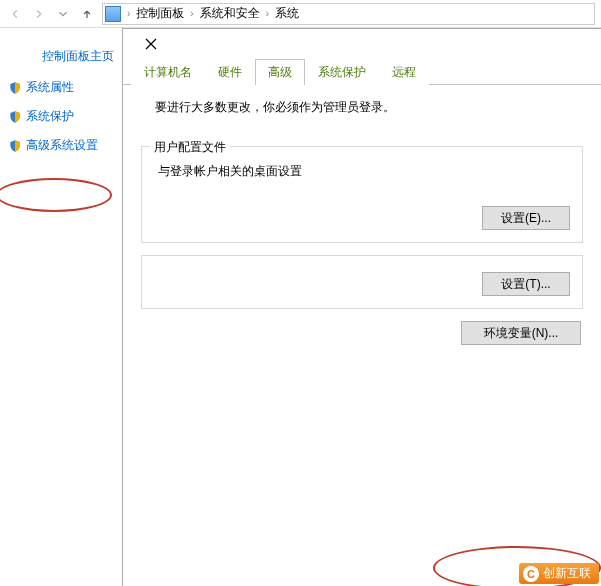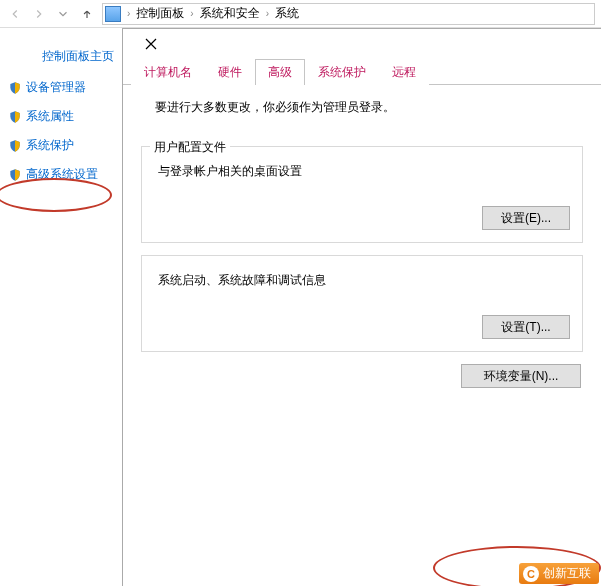--- a/index.html
+++ b/index.html
@@ -113,21 +113,21 @@
     height: 26px;
   }
   .tab {
     padding: 4px 12px;
     border: 1px solid transparent;
     border-bottom: none;
     background: #fff;
     cursor: pointer;
     position: relative;
     top: 1px;
-    color: #be185d;
+    color: #4d7c0f;
   }
   .tab.active {
     border-color: #c5c5c5;
     background: #fff;
     z-index: 2;
   }
 
   
   .dlg-body {
     padding: 14px 18px 10px 18px;
@@ -242,29 +242,20 @@
   <div class="sidebar">
     <div class="side-title">控制面板主页</div>
 
     <div class="side-item">
       <span class="shield-icon">
         <svg viewBox="0 0 24 24">
             <path d="M12 2l8 3v6c0 5-3.5 9-8 11-4.5-2-8-6-8-11V5l8-3z" fill="#3a7cc0"></path>
             <path d="M12 2v20c4.5-2 8-6 8-11V5l-8-3z" fill="#f0b000"></path>
           </svg>
       </span>
-      <span>设备管理器</span>
-    </div>
-    <div class="side-item">
-      <span class="shield-icon">
-        <svg viewBox="0 0 24 24">
-            <path d="M12 2l8 3v6c0 5-3.5 9-8 11-4.5-2-8-6-8-11V5l8-3z" fill="#3a7cc0"></path>
-            <path d="M12 2v20c4.5-2 8-6 8-11V5l-8-3z" fill="#f0b000"></path>
-          </svg>
-      </span>
       <span>系统属性</span>
     </div>
     <div class="side-item">
       <span class="shield-icon">
         <svg viewBox="0 0 24 24">
             <path d="M12 2l8 3v6c0 5-3.5 9-8 11-4.5-2-8-6-8-11V5l8-3z" fill="#3a7cc0"></path>
             <path d="M12 2v20c4.5-2 8-6 8-11V5l-8-3z" fill="#f0b000"></path>
           </svg>
       </span>
       <span>系统保护</span>
@@ -305,21 +296,20 @@
 
       <div class="group">
         <span class="group-legend">用户配置文件</span>
         <div class="group-desc">与登录帐户相关的桌面设置</div>
         <div class="group-btn-row">
           <button class="win-btn">设置(E)...</button>
         </div>
       </div>
 
       <div class="group">
-        <div class="group-desc">系统启动、系统故障和调试信息</div>
         <div class="group-btn-row">
           <button class="win-btn">设置(T)...</button>
         </div>
       </div>
 
       <div class="env-row">
         <button class="win-btn env-btn">环境变量(N)...</button>
       </div>
 
       <div class="ring-highlight-2"></div>

